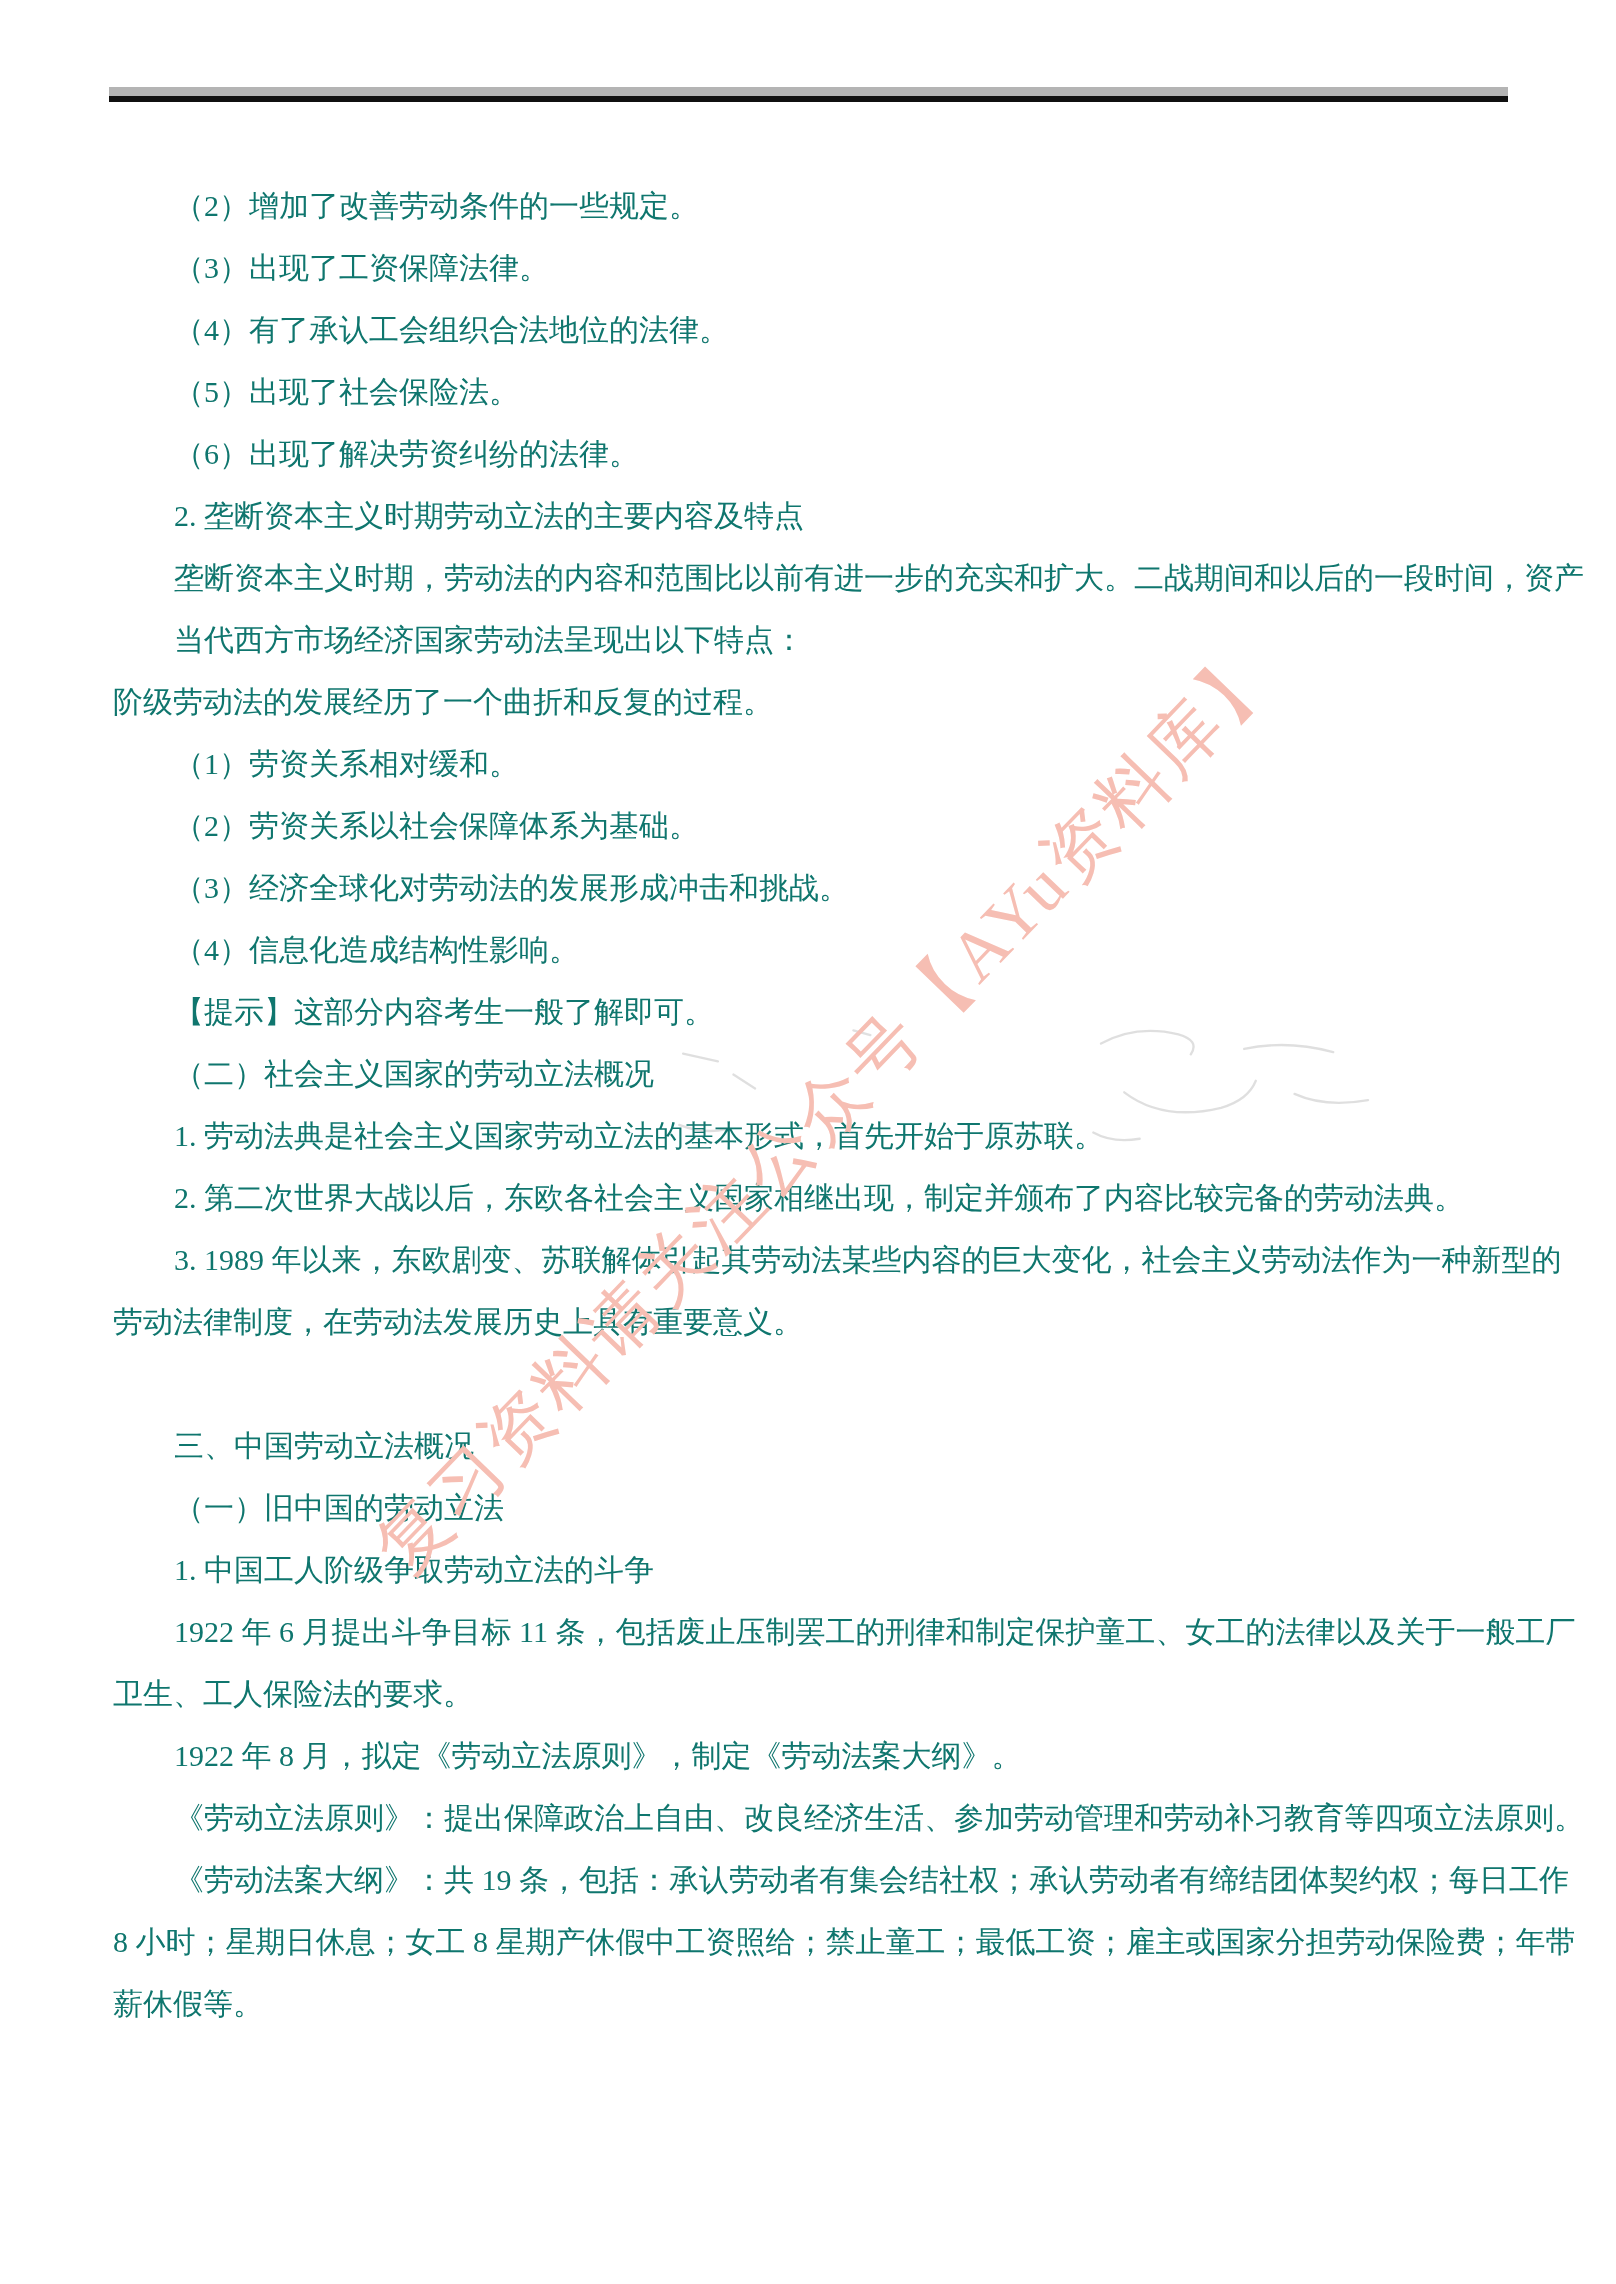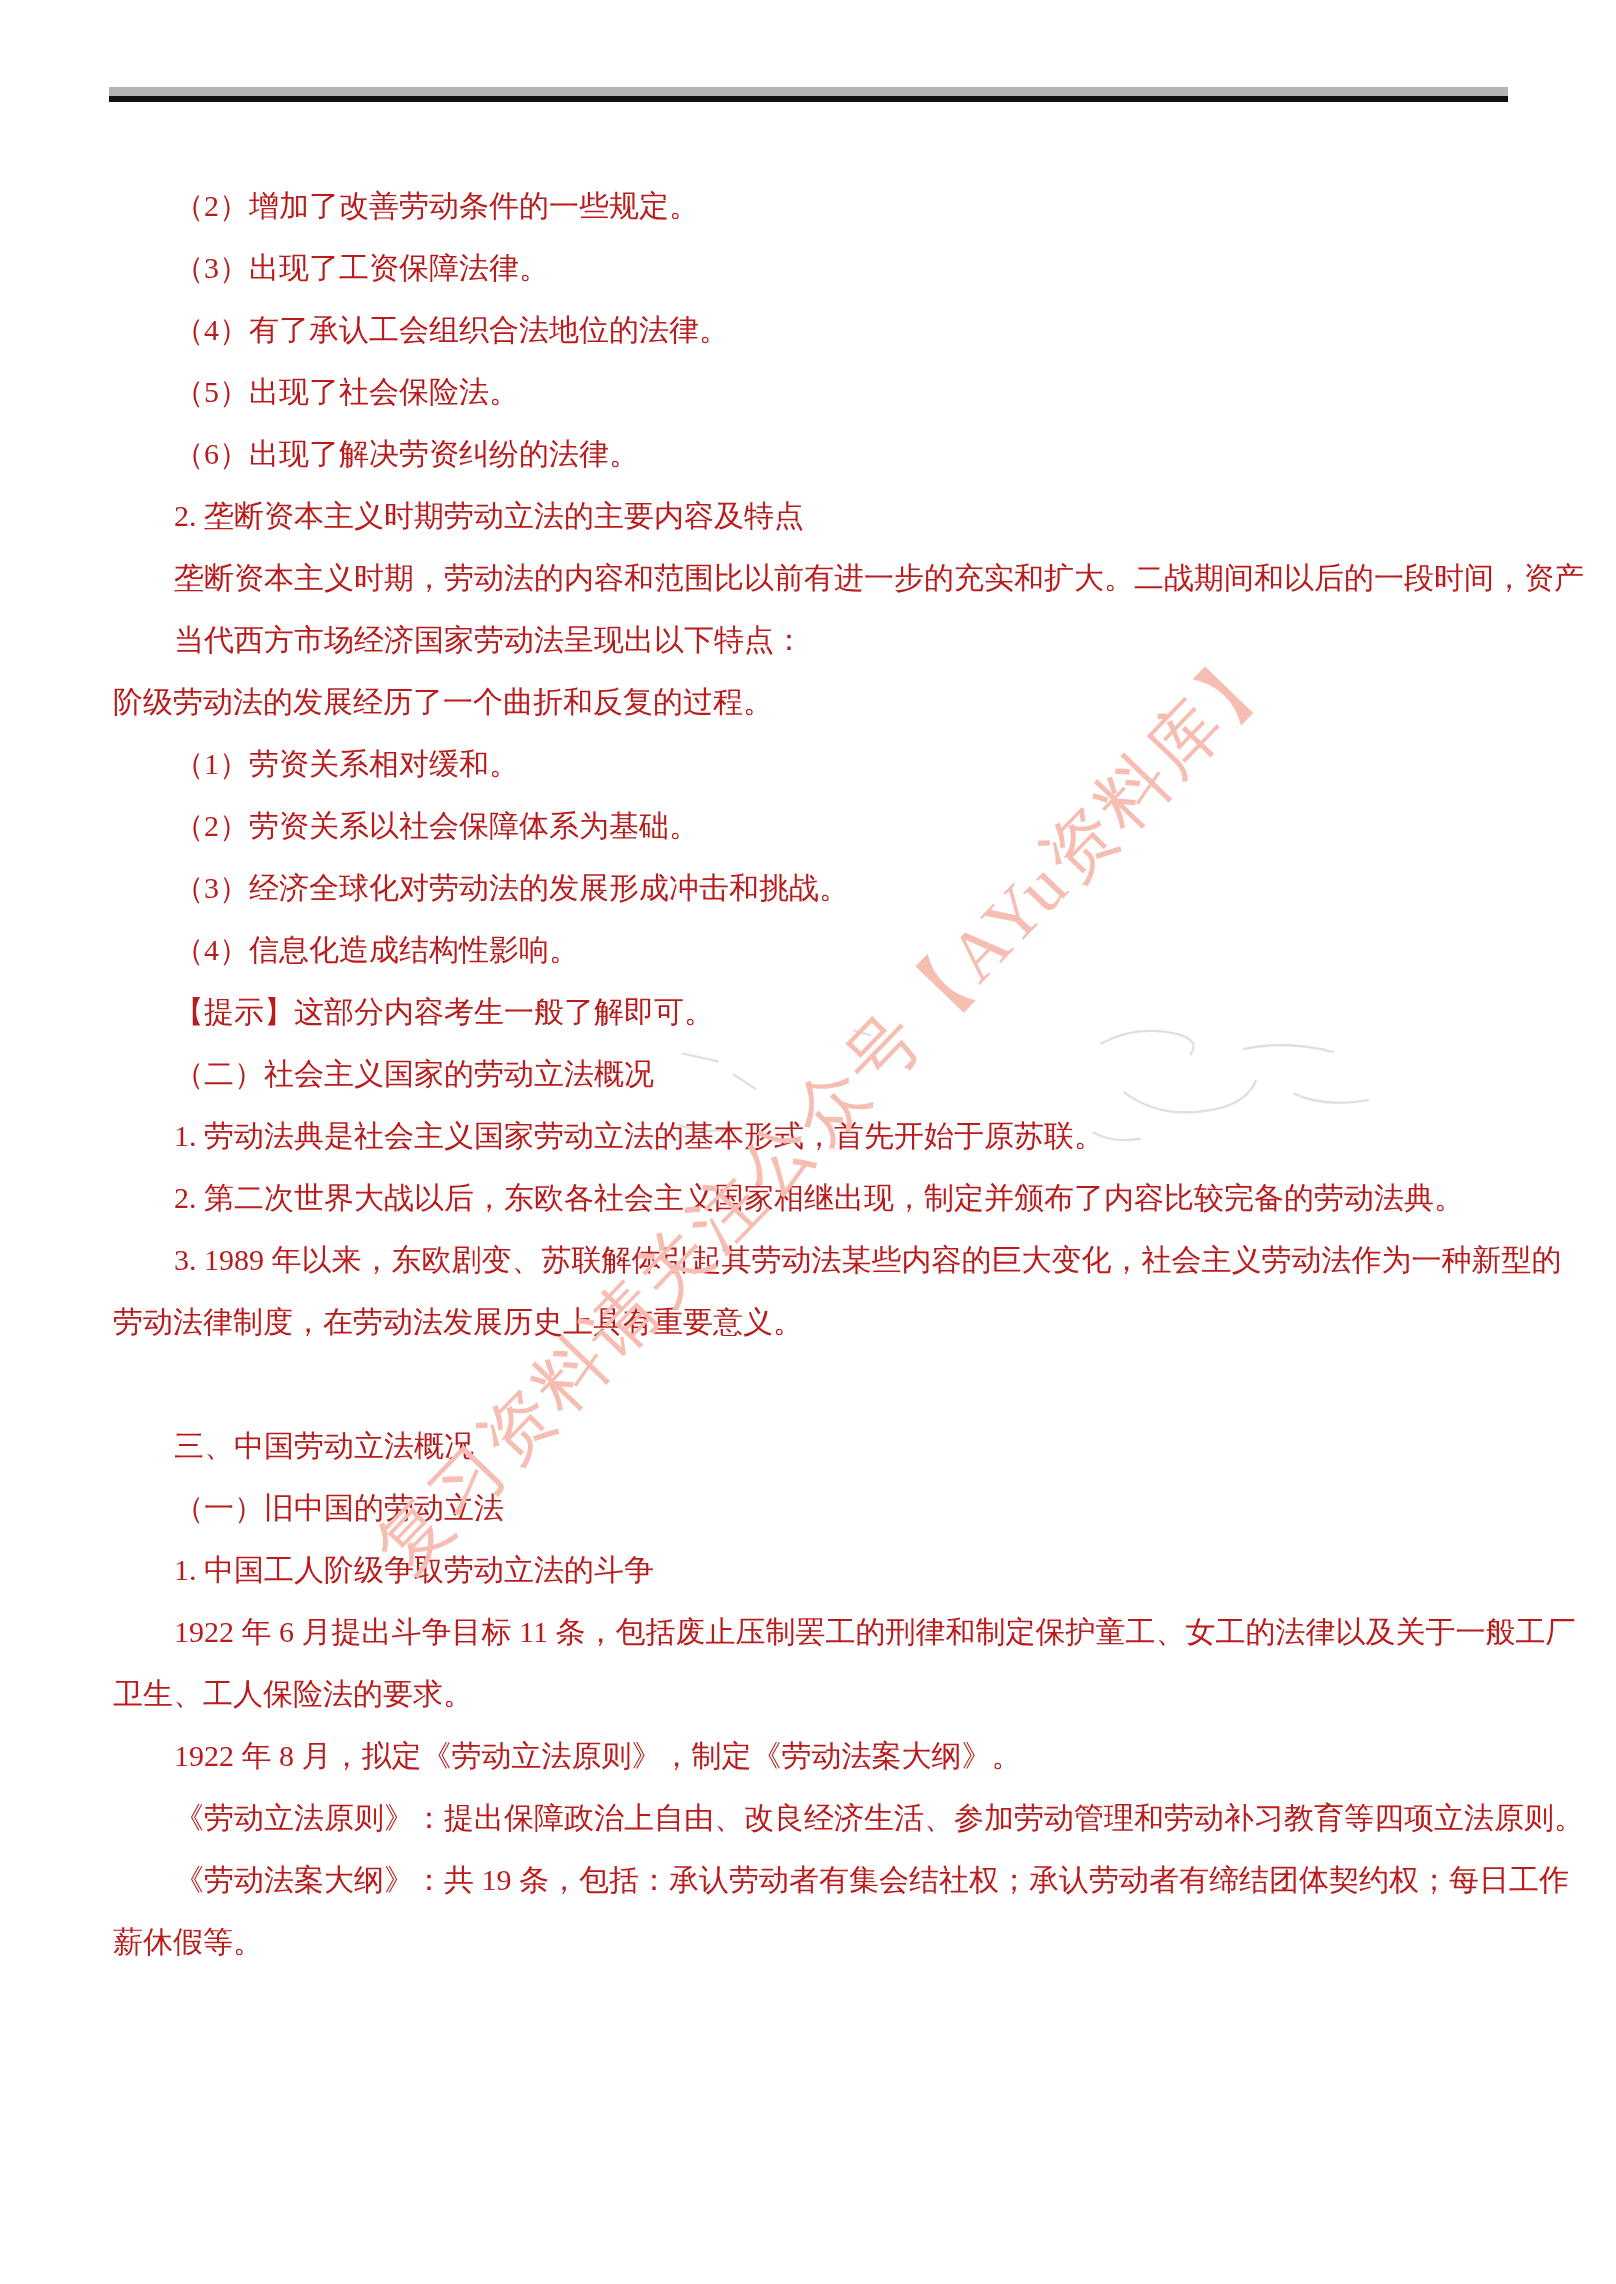--- a/index.html
+++ b/index.html
@@ -90,21 +90,21 @@
       <path d="M755,62 q55,-12 115,4"></path>
       <path d="M820,120 q40,18 95,8"></path>
       <path d="M30,68 l45,10"></path>
       <path d="M95,95 l28,18"></path>
       <path d="M25,160 q30,12 60,6"></path>
       <path d="M250,38 l22,6"></path>
       <path d="M560,170 q25,14 60,8"></path>
     </g>
   </svg>
 
-  <div class="content" style="color: #b91c1c;">
+  <div class="content" style="color: #0f766e;">
       <div class="line indent">（2）增加了改善劳动条件的一些规定。</div>
       <div class="line indent">（3）出现了工资保障法律。</div>
       <div class="line indent">（4）有了承认工会组织合法地位的法律。</div>
       <div class="line indent">（5）出现了社会保险法。</div>
       <div class="line indent">（6）出现了解决劳资纠纷的法律。</div>
       <div class="line indent">2. 垄断资本主义时期劳动立法的主要内容及特点</div>
       <div class="line indent">垄断资本主义时期，劳动法的内容和范围比以前有进一步的充实和扩大。二战期间和以后的一段时间，资产</div>
       <div class="line indent">当代西方市场经济国家劳动法呈现出以下特点：</div>
       <div class="line">阶级劳动法的发展经历了一个曲折和反复的过程。</div>
       <div class="line indent">（1）劳资关系相对缓和。</div>
@@ -119,17 +119,18 @@
       <div class="line">劳动法律制度，在劳动法发展历史上具有重要意义。</div>
       <div class="line">&nbsp;</div>
       <div class="line indent">三、中国劳动立法概况</div>
       <div class="line indent">（一）旧中国的劳动立法</div>
       <div class="line indent">1. 中国工人阶级争取劳动立法的斗争</div>
       <div class="line indent">1922 年 6 月提出斗争目标 11 条，包括废止压制罢工的刑律和制定保护童工、女工的法律以及关于一般工厂</div>
       <div class="line">卫生、工人保险法的要求。</div>
       <div class="line indent">1922 年 8 月，拟定《劳动立法原则》，制定《劳动法案大纲》。</div>
       <div class="line indent">《劳动立法原则》：提出保障政治上自由、改良经济生活、参加劳动管理和劳动补习教育等四项立法原则。</div>
       <div class="line indent">《劳动法案大纲》：共 19 条，包括：承认劳动者有集会结社权；承认劳动者有缔结团体契约权；每日工作</div>
+      <div class="line">8 小时；星期日休息；女工 8 星期产休假中工资照给；禁止童工；最低工资；雇主或国家分担劳动保险费；年带</div>
       <div class="line">薪休假等。</div>
     </div>
 
 </div>
 
 
 </body></html>

